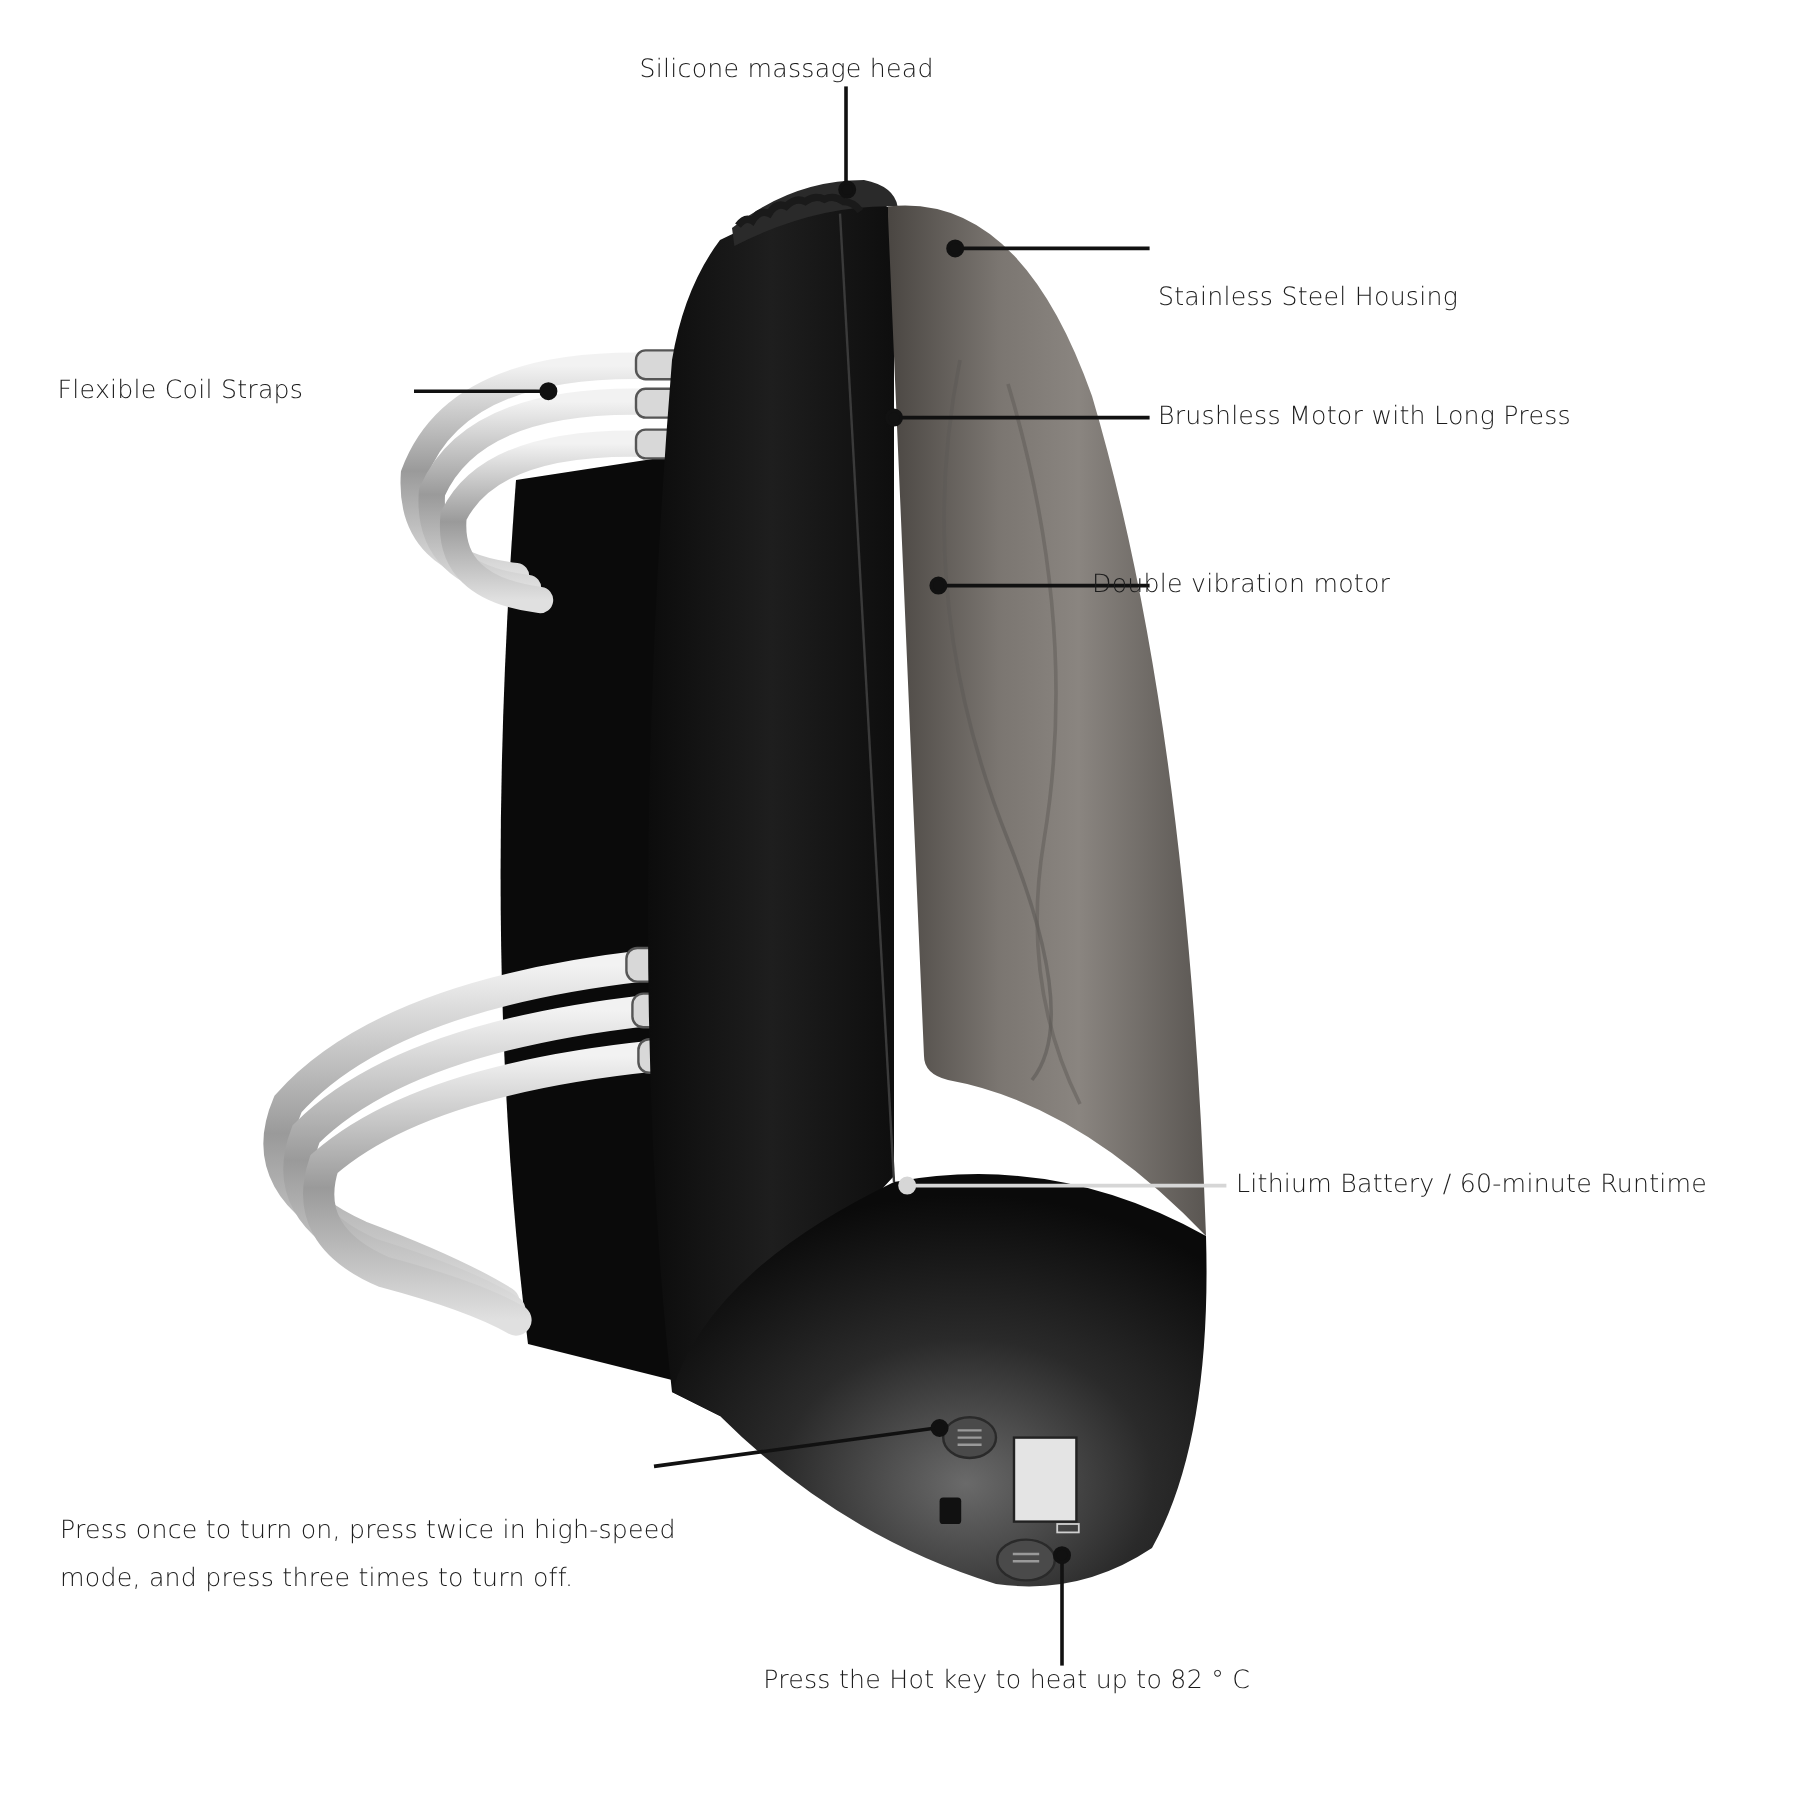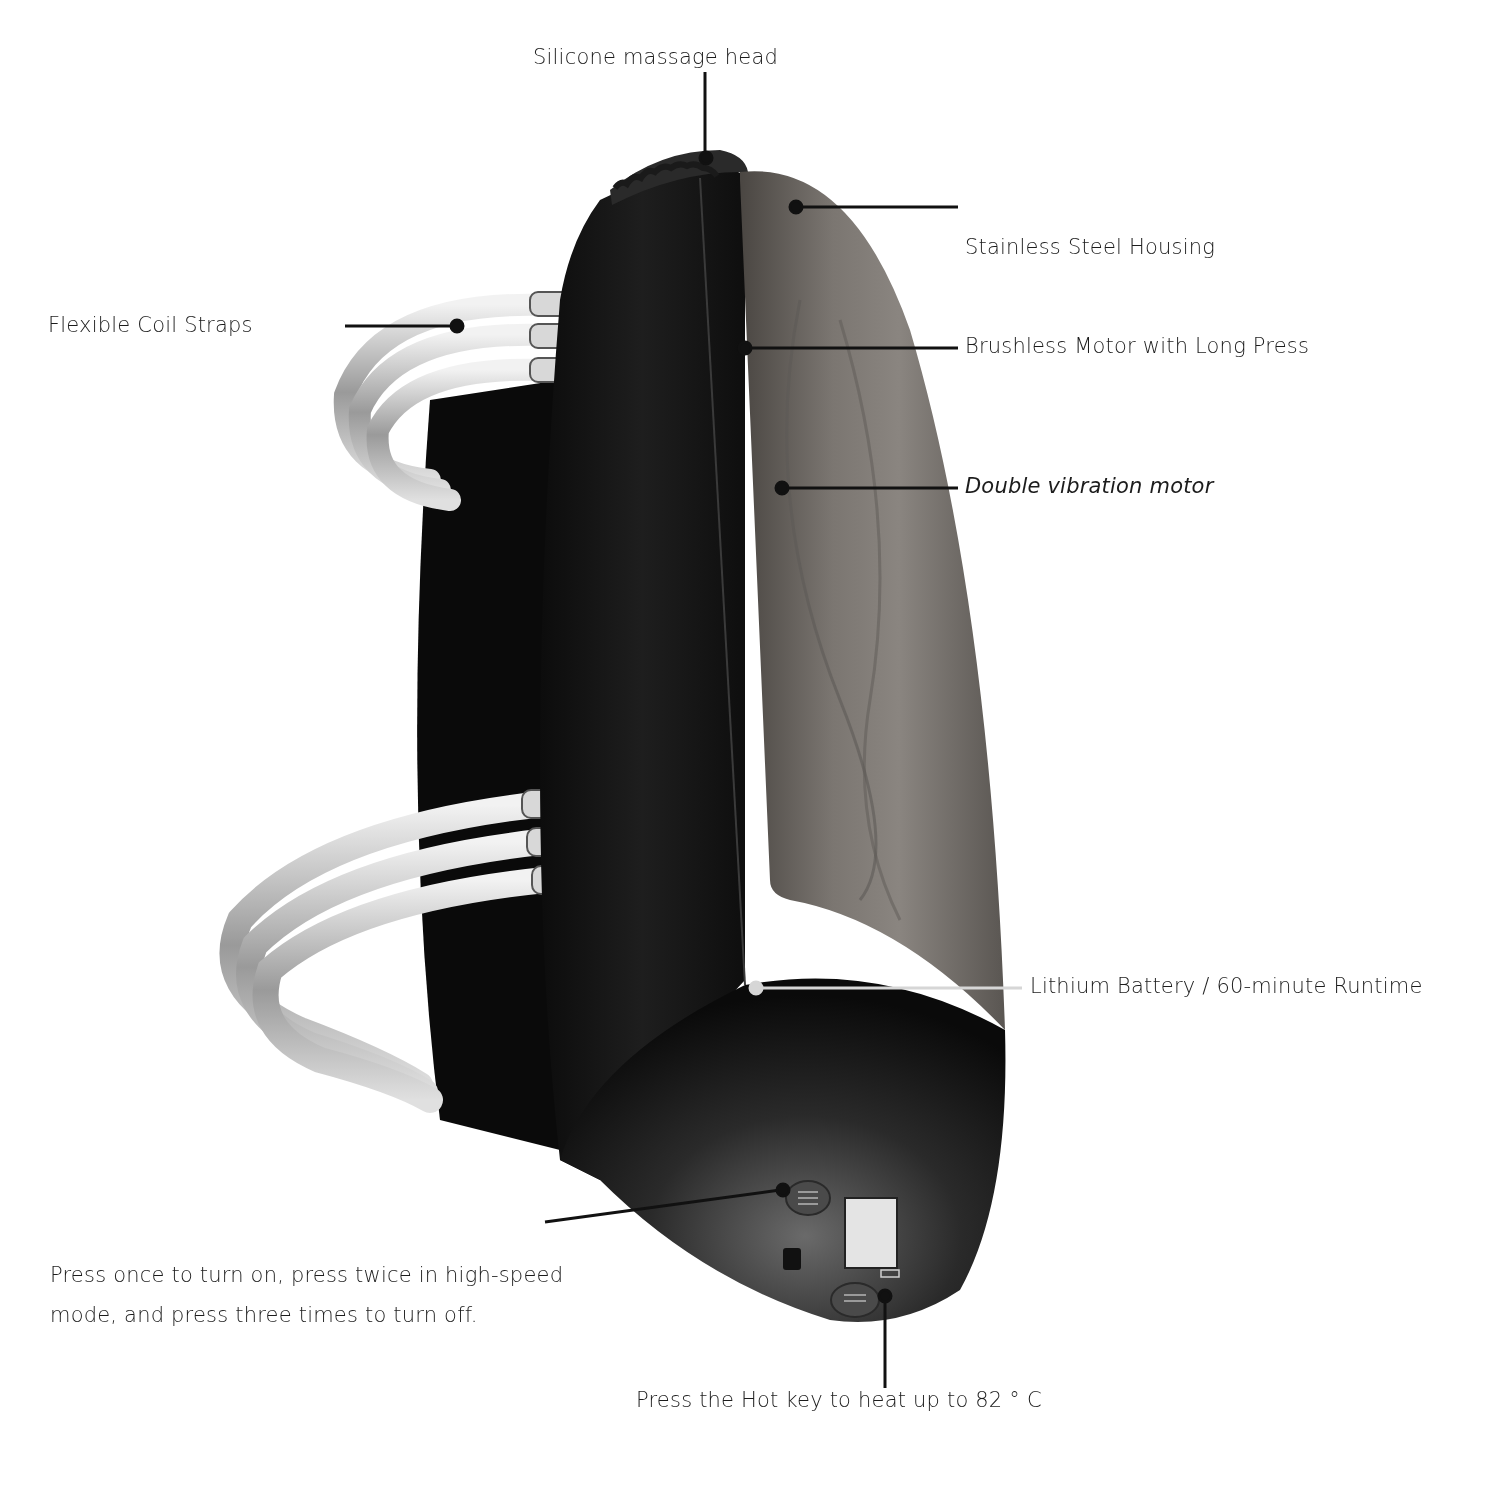--- a/index.html
+++ b/index.html
@@ -127,18 +127,18 @@
     <g stroke="#d6d6d6" stroke-width="3" fill="#d6d6d6">
       <line x1="756" y1="988" x2="1022" y2="988"></line>
       <circle cx="756" cy="988" r="6"></circle>
     </g>
   </svg>
 
   <div class="label" style="left:533px; top:37px;">Silicone massage head</div>
   <div class="label" style="left:965px; top:199px;margin-top:28px;">Stainless Steel Housing</div>
   <div class="label" style="left:48px; top:305px;">Flexible Coil Straps</div>
   <div class="label" style="left:965px; top:326px;">Brushless Motor with Long Press</div>
-  <div class="label" style="left:965px; top:466px;font-style:italic;">Double vibration motor</div>
+  <div class="label" style="left:910px; top:466px;">Double vibration motor</div>
   <div class="label multi" style="left:1030px; top:966px; width:440px;">Lithium Battery / 60-minute Runtime</div>
   <div class="label multi" style="left:50px; top:1219px; width:560px;margin-top:36px;">Press once to turn on, press twice in high-speed mode, and press three times to turn off.</div>
   <div class="label" style="left:636px; top:1380px;">Press the Hot key to heat up to 82 ° C</div>
 
 </div>
 
 </body></html>

